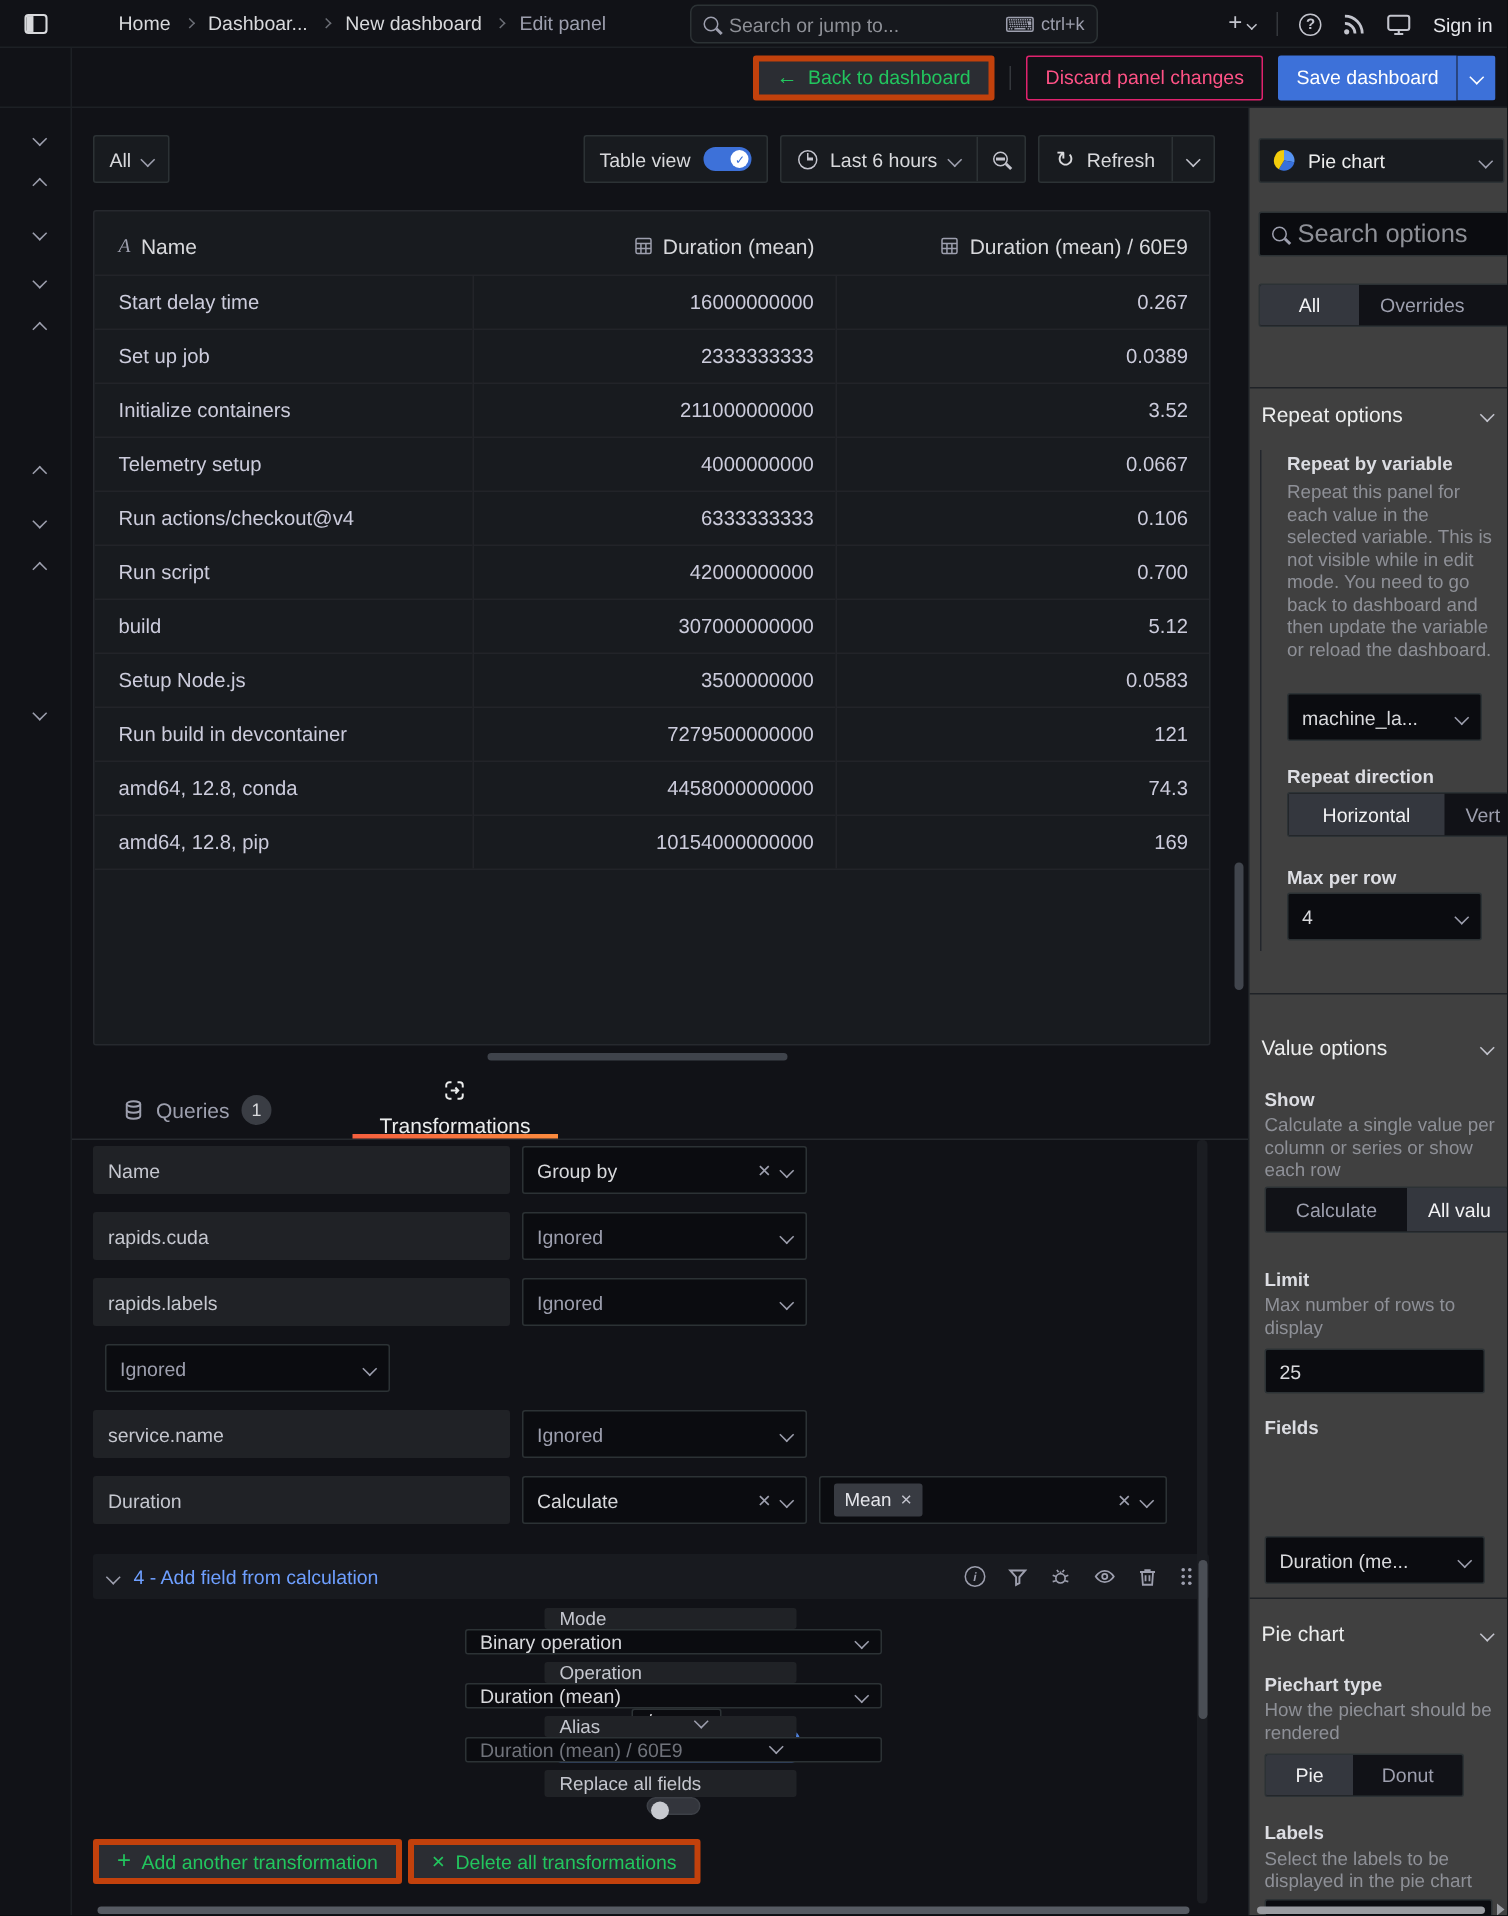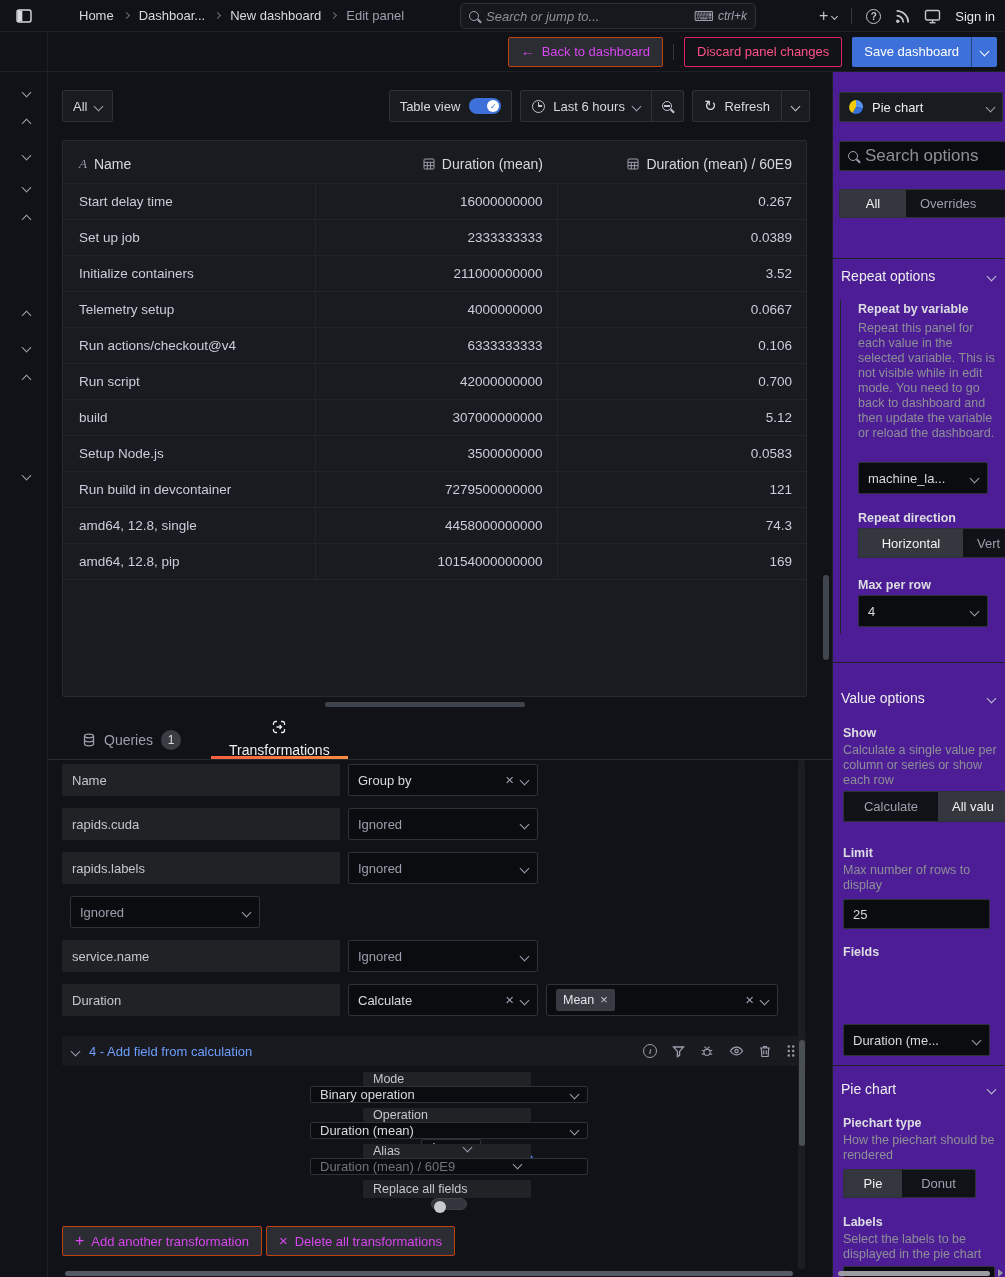--- a/index.html
+++ b/index.html
@@ -25,34 +25,34 @@
   .circle-icon { display:inline-flex; align-items:center; justify-content:center; width:15px; height:15px; border:1.5px solid currentColor; border-radius:50%; font-size:10px; font-weight:bold; }
   .qmark::after { content:'?'; }
 
   
   .topnav { position:absolute; left:0; top:0; width:1005px; height:32px; display:flex; align-items:center; border-bottom:1px solid #1d2025; background:#111217; }
   .nav-toggle { margin-left:15px; color:#d8d9dc; display:flex; }
   .breadcrumb { display:flex; align-items:center; gap:10px; margin-left:46px; font-size:13px; }
   .bc-item { color:#d8d9dc; white-space:nowrap; cursor:pointer; }
   .bc-item.muted { color:#9d9fae; }
   .bc-sep { color:#6b6e76; }
-  .nav-search { position:absolute; left:460px; top:3px; width:296px; height:26px; background:#16181d; border:1px solid #2c3235; border-radius:5px; display:flex; align-items:center; padding:0 8px; gap:7px; color:#9d9fae;font-style:italic; }
+  .nav-search { position:absolute; left:460px; top:3px; width:272px; height:26px; background:#16181d; border:1px solid #2c3235; border-radius:5px; display:flex; align-items:center; padding:0 8px; gap:7px; color:#9d9fae; }
   .nav-search input { flex:1; background:transparent; border:none; outline:none; color:#ccccdc; font:inherit; font-size:13px; }
   .nav-search input::placeholder { color:#8e9097; }
   .nav-shortcut { display:flex; align-items:center; gap:4px; font-size:12px; color:#9d9fae; }
   .nav-right { position:absolute; right:10px; top:0; height:32px; display:flex; align-items:center; gap:14px; color:#c3c4cd; }
   .nav-plus { display:flex; align-items:center; gap:4px; cursor:pointer; }
   .nav-plus .chev { width:5px; height:5px; }
   .nav-divider { width:1px; height:16px; background:#34373c; }
   .signin { font-size:13px; color:#e6e7ec; font-weight:500; cursor:pointer; white-space:nowrap; }
 
   
   .subheader { position:absolute; left:0; top:32px; width:1005px; height:40px; display:flex; align-items:center; justify-content:flex-end; gap:10px; padding-right:8px; border-bottom:1px solid #1d2025; }
   .btn { height:30px; display:inline-flex; align-items:center; gap:7px; padding:0 12px; border-radius:2px; font-size:13px; cursor:pointer; white-space:nowrap; }
-  .btn-secondary { background:#2b2d33; color:#d946ef; border:1px solid #c2410c; }
+  .btn-secondary { background:#2b2d33; color:#22c55e; border:4px solid #c2410c; }
   .btn-destructive { background:transparent; color:#ff5286; border:1px solid #e0226e; }
   .btn-primary-group { display:flex; }
   .btn-primary { background:#3d71d9; color:#ffffff; border:none; border-radius:2px 0 0 2px; font-weight:500; }
   .btn-primary-caret { width:26px; height:30px; background:#3d71d9; border-left:1px solid rgba(17,18,23,.45); border-radius:0 2px 2px 0; display:flex; align-items:center; justify-content:center; color:#fff; cursor:pointer; }
 
   
   .leftrail { position:absolute; left:0; top:32px; width:48px; bottom:0; border-right:1px solid #1d2025; }
   .rail-ic { position:absolute; left:18px; width:16px; height:16px; color:#9d9fae; display:flex; align-items:center; justify-content:center; cursor:pointer; }
 
   
@@ -82,21 +82,21 @@
   table.grid th.num .hwrap { justify-content:flex-end; }
   .str-icon { font-style:italic; font-family:"Liberation Serif","DejaVu Serif",serif; color:#9d9fae; font-size:13px; }
   .num-icon { color:#9d9fae; display:flex; }
   table.grid td { height:36px; font-size:13.5px; color:#ccccdc; padding:0 14px 0 16px; border-top:1px solid #222429; }
   table.grid td.num { text-align:right; }
   table.grid td.v { border-left:1px solid #222429; }
   table.grid tr.last td { border-bottom:1px solid #222429; }
   .hscroll-thumb { position:absolute; left:277px; top:630px; width:200px; height:5px; background:#3f434b; border-radius:3px; }
 
   
-  .tabsbar { position:absolute; left:0; right:0; top:648px; height:40px; border-bottom:1px solid #26292e; display:flex; align-items:stretch; padding-left:30px; gap:40px; background:#111217; }
+  .tabsbar { position:absolute; left:0; right:0; top:648px; height:40px; border-bottom:1px solid #26292e; display:flex; align-items:stretch; padding-left:30px; gap:64px; background:#111217; }
   .tab { position:relative; display:flex; align-items:center; gap:8px; font-size:14px; color:#9d9fae; cursor:pointer; padding:0 4px; }
   .tab .badge { min-width:20px; height:20px; padding:0 6px; border-radius:10px; background:#3a3d44; color:#d8d9dc; font-size:12px; display:flex; align-items:center; justify-content:center; }
   .tab.active { color:#eceded;flex-direction:column; }
   .tab.active::after { content:''; position:absolute; left:-14px; right:-14px; bottom:0; height:3px; background:linear-gradient(90deg,#f55f3e,#fb8b3e); }
 
   
   .transform-area { position:absolute; left:0; right:0; top:688px; bottom:0; overflow:hidden; }
   .t-row { display:flex; align-items:center; height:32px; margin:0 0 12px 14px; }
   .t-row:first-child { margin-top:4px; }
   .field-name { width:278px; height:32px; background:#202226; border-radius:2px; display:flex; align-items:center; padding:0 10px; font-size:13px; color:#c5c7cf; }
@@ -127,21 +127,21 @@
   .c-input input { width:100%; background:transparent; border:none; outline:none; color:#d8d9dc; font:inherit; font-size:13px; }
   .c-input input::placeholder { color:#70737b; }
 
   .t-actions { display:flex; align-items:center; gap:4px; margin:16px 0 0 14px; }
   .t-vscroll { position:absolute; left:750px; top:0; bottom:8px; width:7px; background:#1b1d22; border-radius:3px; }
   .t-vscroll .thumb { position:absolute; left:0.5px; top:280px; width:6px; height:106px; background:#4a4e55; border-radius:3px; }
   .t-hscroll { position:absolute; left:17px; bottom:1px; width:728px; height:5px; background:#565a62; border-radius:3px; }
   .main-vthumb { position:absolute; left:823px; top:575px; width:6px; height:85px; background:#41454d; border-radius:3px; }
 
   
-  .options { position:absolute; left:832px; top:72px; width:173px; bottom:0; border-left:1px solid #1d2025; background:#4c1d95; overflow:hidden; }
+  .options { position:absolute; left:832px; top:72px; width:173px; bottom:0; border-left:1px solid #1d2025; background:#404040; overflow:hidden; }
   .viz-picker { position:absolute; left:6px; top:20px; width:164px; height:30px; background:#181b1f; border:1px solid #2c3235; border-radius:2px; display:flex; align-items:center; gap:8px; padding:0 8px; font-size:13px; color:#eceded; font-weight:500; cursor:pointer; }
   .viz-picker .chev { margin-left:auto; color:#9d9fae; }
   .opt-search { position:absolute; left:6px; top:69px; width:170px; height:30px; background:#0b0c10; border:1px solid #2c3235; border-radius:2px; display:flex; align-items:center; gap:7px; padding:0 8px; color:#9d9fae; }
   .opt-search input { flex:1; background:transparent; border:none; outline:none; color:#ccccdc; font:inherit; font-size:17px; min-width:0; }
   .opt-search input::placeholder { color:#8e9097; }
   .segmented { display:flex; align-items:stretch; background:#111217; border:1px solid #2c3235; border-radius:2px; overflow:hidden; height:30px; }
   .segmented .seg { display:flex; align-items:center; justify-content:center; font-size:13px; color:#9d9fae; padding:0 14px; cursor:pointer; white-space:nowrap; flex-shrink:0; }
   .segmented .seg.selected { background:#34373e; color:#f2f2f4; font-weight:500; }
   .seg-tabs { position:absolute; left:6px; top:117px; width:170px; height:29px; }
   .opt-divider { position:absolute; left:0; right:0; height:1px; background:#1f2227; }
@@ -382,21 +382,21 @@
               <td class="">Setup Node.js</td>
               <td class="num v">3500000000</td>
               <td class="num v">0.0583</td>
             </tr>
             <tr>
               <td class="">Run build in devcontainer</td>
               <td class="num v">7279500000000</td>
               <td class="num v">121</td>
             </tr>
             <tr>
-              <td class="">amd64, 12.8, single</td>
+              <td class="">amd64, 12.8, conda</td>
               <td class="num v">4458000000000</td>
               <td class="num v">74.3</td>
             </tr>
             <tr class="last">
               <td class="">amd64, 12.8, pip</td>
               <td class="num v">10154000000000</td>
               <td class="num v">169</td>
             </tr>
           </tbody>
       </table>

